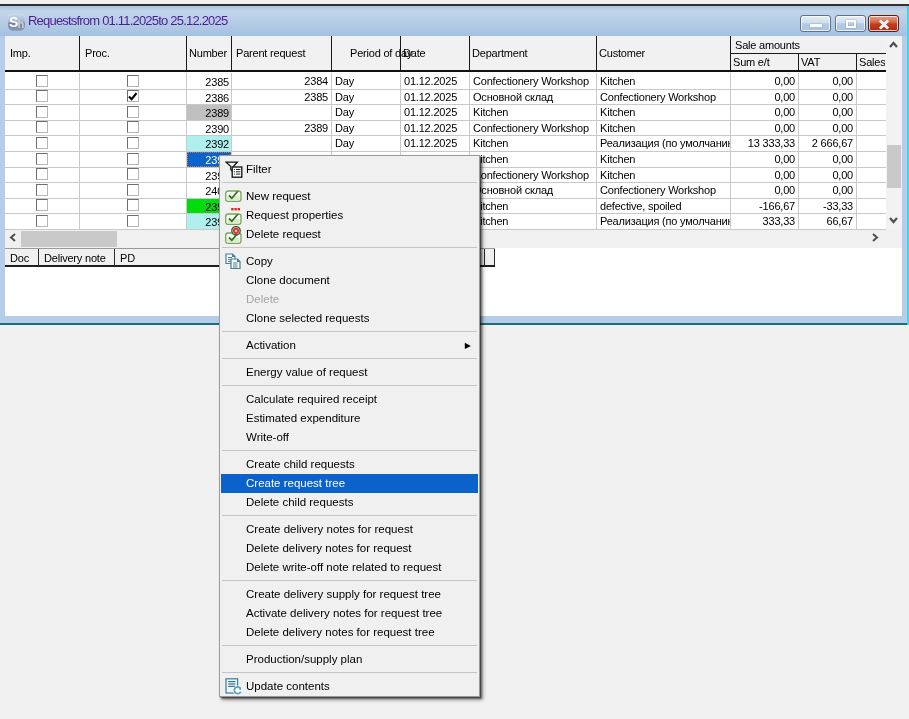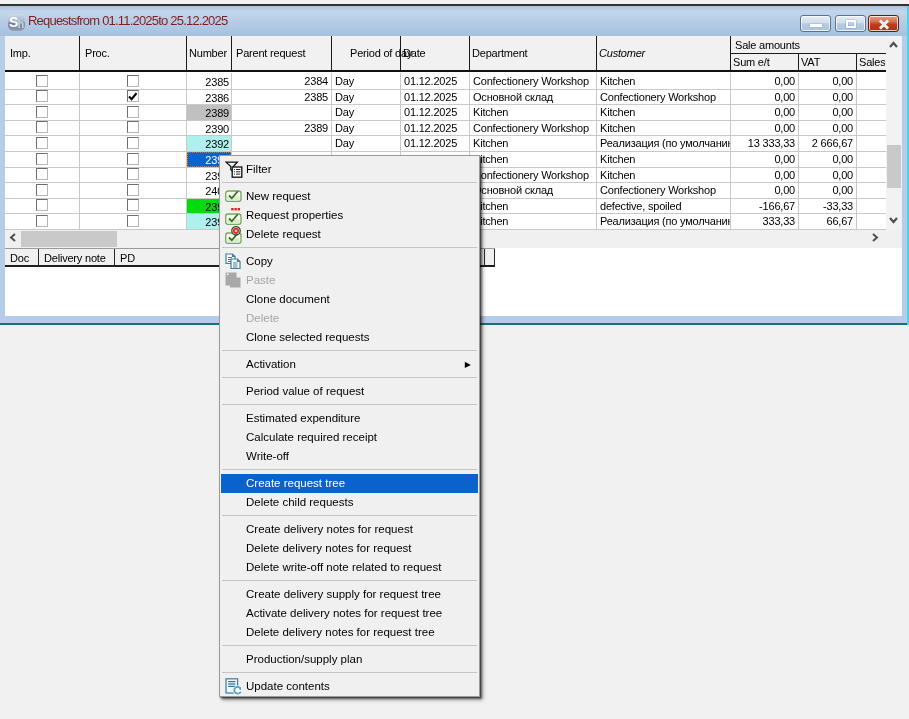--- a/index.html
+++ b/index.html
@@ -12,21 +12,21 @@
 #cyanline { position:absolute; left:907px; top:6px; width:2px; height:319px; background:#4cd2e4; }
 #framel { position:absolute; left:0; top:36px; width:5px; height:287px; background:#b5cde9; }
 #framer { position:absolute; left:902px; top:36px; width:5px; height:287px; background:#b5cde9; }
 #frameb { position:absolute; left:0; top:316px; width:908px; height:7px; background:#b5cde9; }
 #tealline { position:absolute; left:0; top:323px; width:909px; height:2px; background:#196e7c; }
 #client { position:absolute; left:5px; top:36px; width:897px; height:280px; background:#fff; }
 
 #appicon { position:absolute; left:8px; top:14px; width:17px; height:17px; border-radius:4.5px;
   background:linear-gradient(180deg,#ccd7e5 0%,#a3b5cc 45%,#76819b 55%,#8c9cb4 100%);
   box-shadow:inset 0 0 1px rgba(255,255,255,.8); }
-#title { position:absolute; left:28px; top:13px; font-size:13px; letter-spacing:-0.8px; color:#7f1d1d; }
+#title { position:absolute; left:28px; top:13px; font-size:13px; letter-spacing:-0.8px; color:#4c1d95; }
 .capbtn { position:absolute; top:15px; width:31px; height:17px; border-radius:3px;
   border:1px solid #5e7288; box-shadow:inset 0 0 0 1px rgba(255,255,255,.75); }
 .capbtn.std { background:linear-gradient(180deg,#e6edf5 0%,#cfdeee 45%,#b4cbe4 52%,#a9c3e0 100%); }
 #btnclose { background:linear-gradient(180deg,#e9a18b 0%,#d26a4c 40%,#c23c1d 55%,#aa3012 100%);
   border-color:#641c10; }
 
 #ghead { position:absolute; left:5px; top:36px; width:881px; height:34px; background:#f1f1f1; }
 #gheadline { position:absolute; left:5px; top:70px; width:881px; height:2px; background:#111; }
 .hv { position:absolute; top:36px; height:34px; width:1px; background:#1a1a1a; }
 .hv2 { position:absolute; top:53px; height:17px; width:1px; background:#1a1a1a; }
@@ -111,21 +111,21 @@
 <div class="hv2" style="left:856px;"></div>
 <div class="hh" style="left:730px;top:53px;width:156px;"></div>
 <div id="gheadline"></div>
 <div class="hlab" style="left:10px;top:47px;">Imp.</div>
 <div class="hlab" style="left:85px;top:47px;">Proc.</div>
 <div class="hlab" style="left:189px;top:47px;">Number</div>
 <div class="hlab" style="left:236px;top:47px;">Parent request</div>
 <div class="hlab" style="left:334px;top:47px;padding-left:16px;">Period of day</div>
 <div class="hlab" style="left:403px;top:47px;">Date</div>
 <div class="hlab" style="left:472px;top:47px;">Department</div>
-<div class="hlab" style="left:599px;top:47px;font-style:italic;">Customer</div>
+<div class="hlab" style="left:599px;top:47px;">Customer</div>
 <div class="hlab" style="left:735px;top:39px;">Sale amounts</div>
 <div class="hlab" style="left:733px;top:56px;">Sum e/t</div>
 <div class="hlab" style="left:801px;top:56px;">VAT</div>
 <div class="hlab" style="left:859px;top:56px;width:26px;overflow:hidden;">Sales a</div>
 
 <div class="hl" style="left:5px;top:88.6px;width:881px;"></div>
 <div class="hl" style="left:5px;top:104.2px;width:881px;"></div>
 <div class="hl" style="left:5px;top:119.8px;width:881px;"></div>
 <div class="hl" style="left:5px;top:135.4px;width:881px;"></div>
 <div class="hl" style="left:5px;top:151.0px;width:881px;"></div>
@@ -343,39 +343,33 @@
 <path d="M6 6 h6.5 l2.5 2.5 v7 h-9 z"></path>
               <path d="M12.5 6 v2.5 h2.5" fill="none"></path>
             </g>
 <g stroke="#447d99" stroke-width="1">
               <line x1="8" y1="10" x2="12.5" y2="10"></line>
               <line x1="8" y1="12" x2="12.5" y2="12"></line>
               <line x1="8" y1="14" x2="12.5" y2="14"></line>
             </g>
           </svg>
         </span>Copy</div>
-<div class="mitem item-dis"><span class="mi">
-          <svg width="16" height="16" viewBox="0 0 16 16">
-<path d="M0.5 0.5 h11 v8 h-3.5 v5 h-7.5 z" fill="#a8a8a8"></path>
-<rect x="1.8" y="1.5" width="1.6" height="1.6" fill="#fff"></rect>
-<rect x="5" y="5.5" width="10.5" height="10" fill="#a8a8a8"></rect>
-          </svg>
-        </span>Paste</div>
 <div class="mitem item">Clone document</div>
 <div class="mitem item-dis">Delete</div>
 <div class="mitem item">Clone selected requests</div>
 <div class="msep"></div>
 <div class="mitem item arrow">Activation<span class="marr">▶</span></div>
 <div class="msep"></div>
-<div class="mitem item">Period value of request</div>
-<div class="msep"></div>
+<div class="mitem item">Energy value of request</div>
+<div class="msep"></div>
+<div class="mitem item">Calculate required receipt</div>
 <div class="mitem item">Estimated expenditure</div>
-<div class="mitem item">Calculate required receipt</div>
 <div class="mitem item">Write-off</div>
 <div class="msep"></div>
+<div class="mitem item">Create child requests</div>
 <div class="mitem item sel">Create request tree</div>
 <div class="mitem item">Delete child requests</div>
 <div class="msep"></div>
 <div class="mitem item">Create delivery notes for request</div>
 <div class="mitem item">Delete delivery notes for request</div>
 <div class="mitem item">Delete write-off note related to request</div>
 <div class="msep"></div>
 <div class="mitem item">Create delivery supply for request tree</div>
 <div class="mitem item">Activate delivery notes for request tree</div>
 <div class="mitem item">Delete delivery notes for request tree</div>

